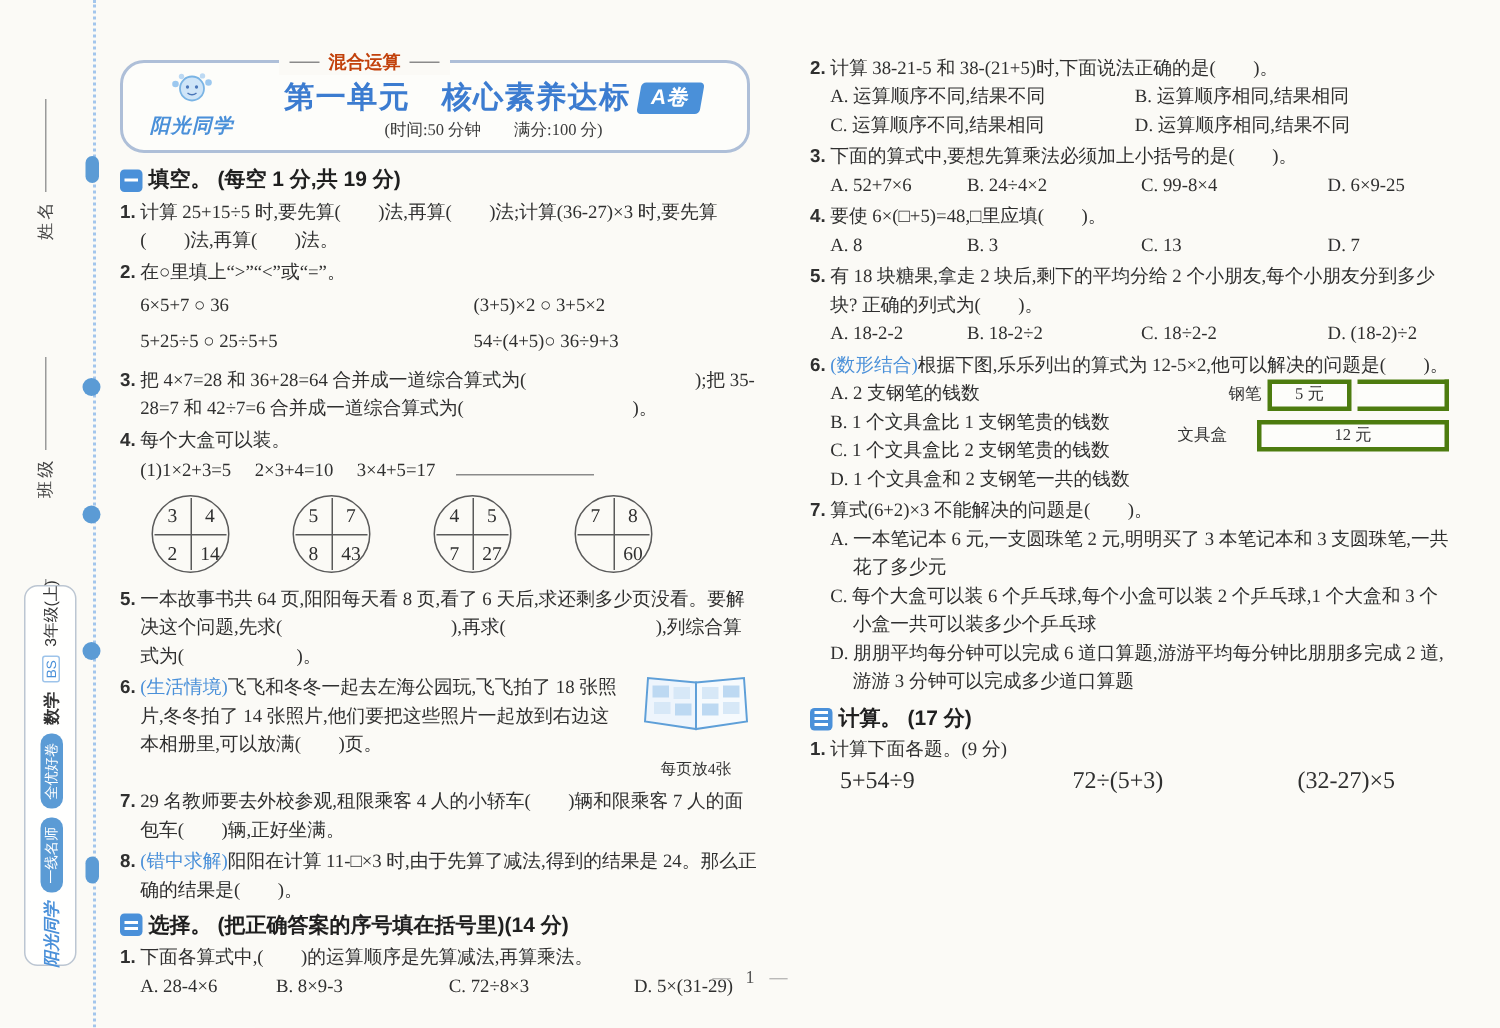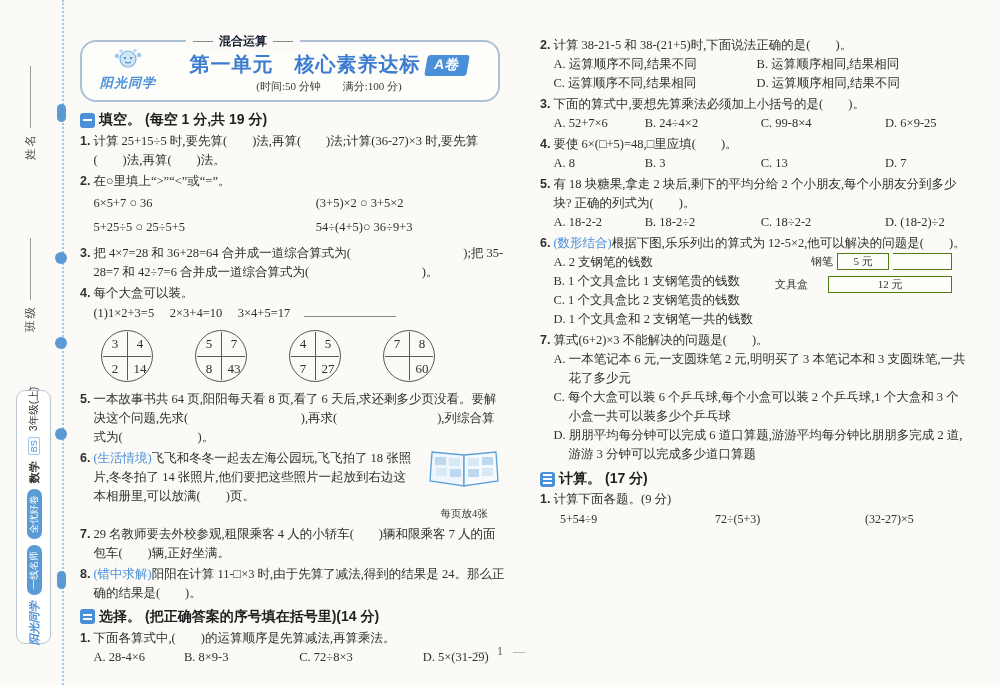--- a/index.html
+++ b/index.html
@@ -22,21 +22,21 @@
   .spine-subject{font-weight:bold;font-size:11px;color:#333;}
   .spine-ed{color:#4a90d9;border:1px solid #9ec4ea;font-size:9px;padding:0 2px;border-radius:2px;}
   .spine-grade{font-size:10.5px;color:#333;}
   
   .colL{position:absolute;left:80px;top:40px;width:425px;}
   .colR{position:absolute;left:540px;top:36px;width:428px;}
   
   .hbox{position:relative;width:416px;height:58px;border:2px solid #aebfd8;border-radius:16px;
         background:#fdfdfa;margin-bottom:9px;}
   .htab{position:absolute;top:-9px;left:104px;background:#fbfaf6;padding:0 7px;display:flex;align-items:center;gap:6px;
-        font-family:"Liberation Sans",sans-serif;font-weight:bold;font-size:12px;color:#0f172a;}
+        font-family:"Liberation Sans",sans-serif;font-weight:bold;font-size:12px;color:#c2410c;}
   .htab .tline{width:20px;border-top:1px solid #8a8a8a;height:0;}
   .hlogo{position:absolute;left:8px;top:6px;width:76px;text-align:center;}
   .hlogo .lg-text{font-family:"Liberation Sans",sans-serif;font-weight:bold;font-style:italic;
         font-size:13px;color:#4a90d9;letter-spacing:1px;}
   .htitle{position:absolute;left:86px;top:9px;width:322px;text-align:center;
         font-family:"Liberation Sans",sans-serif;font-weight:bold;font-size:20px;color:#3c7cd0;letter-spacing:1px;white-space:nowrap;}
   .abadge{display:inline-block;background:#4a90d9;color:#fff;font-size:14px;padding:1px 8px 2px;
         transform:skewX(-10deg);border-radius:3px;margin-left:6px;vertical-align:2px;}
   .hsub{position:absolute;left:86px;top:37px;width:322px;text-align:center;font-size:11px;color:#3a3a3a;}
   
@@ -59,30 +59,30 @@
   .qcirc::before{content:"";position:absolute;left:1px;right:1px;top:50%;border-top:1px solid #5a5a5a;}
   .qcirc::after{content:"";position:absolute;top:1px;bottom:1px;left:50%;border-left:1px solid #5a5a5a;}
   .quad{display:flex;align-items:center;justify-content:center;}
   .album{float:right;width:82px;margin:1px 0 1px 6px;text-align:center;}
   .albumcap{font-size:10.5px;color:#333;margin-top:12px;}
   .opts{margin-top:0;}
   .opts.cols4{display:grid;grid-template-columns:22% 28% 30% 20%;}
   .opts.cols2{display:grid;grid-template-columns:49% 51%;}
   .opts.cols1 .opt{text-indent:-15px;padding-left:15px;}
   .q.hasdiag{position:relative;}
-  .pendiag{position:absolute;right:16px;top:19px;font-size:11px;color:#333;}
+  .pendiag{position:absolute;right:2px;top:19px;font-size:11px;color:#333;}
   .drow{display:flex;align-items:center;justify-content:flex-end;margin-bottom:6px;gap:4px;}
   .dlabel{white-space:nowrap;}
-  .dbox{border:1px solid #4d7c0f;height:15px;display:inline-flex;align-items:center;justify-content:center;background:#fdfdfa;}
+  .dbox{border:3px solid #4d7c0f;height:15px;display:inline-flex;align-items:center;justify-content:center;background:#fdfdfa;}
   .dbox1{width:50px;}
   .dbox2{width:58px;border-left:none;}
   .dbox3{width:122px;margin-left:16px;}
   .calcsub{font-size:12.5px;margin:2px 0 3px;}
   .calcsub b{font-family:"Liberation Sans",sans-serif;}
-  .calcrow{display:grid;grid-template-columns:155px 150px auto;padding-left:20px;font-size:12px;margin-top:4px;}
+  .calcrow{display:grid;grid-template-columns:155px 150px auto;padding-left:20px;font-size:16px;margin-top:4px;}
   .footer{position:absolute;left:0;width:1000px;top:644px;text-align:center;font-size:12px;color:#555;}
   .footer .d{color:#999;margin:0 10px;}
 </style>
 </head>
 <body>
 
 <div class="page">
 
   <div class="cutline"></div>
   <div class="pillmark" style="top:104px;"></div>

